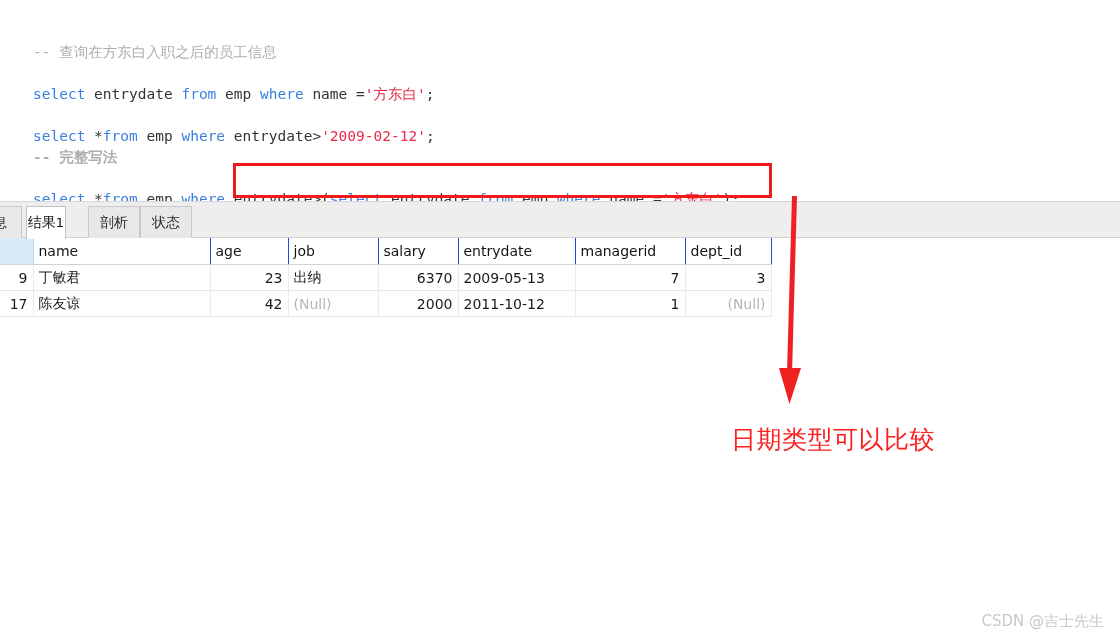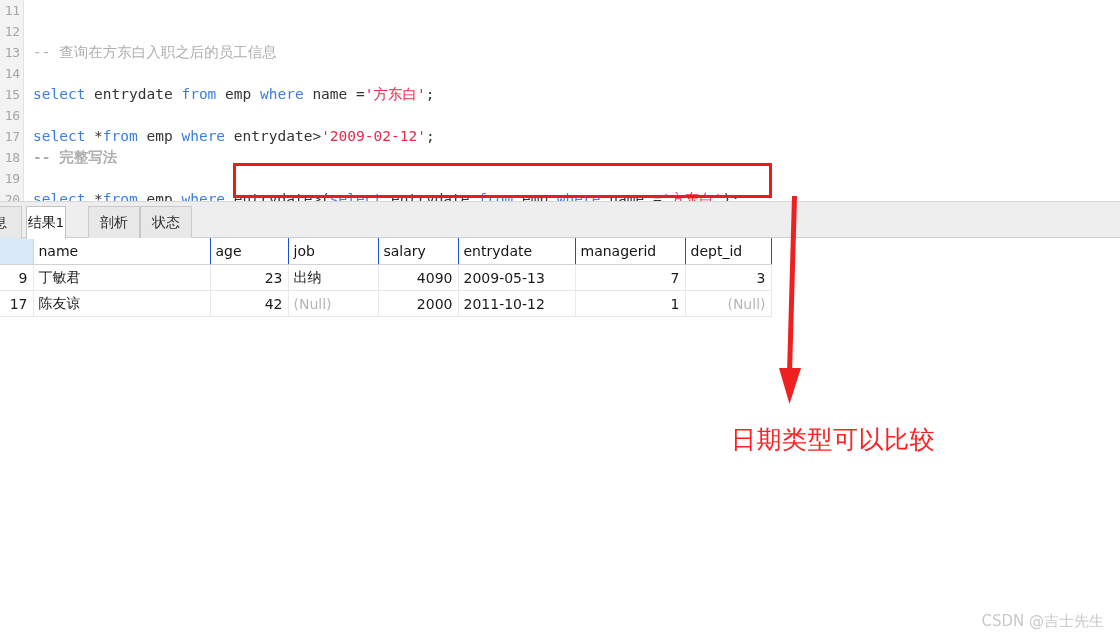--- a/index.html
+++ b/index.html
@@ -183,32 +183,20 @@
     font-family: "DejaVu Sans", "Liberation Sans", sans-serif;
     font-size: 15px;
     color: #c9c9c9;
     white-space: nowrap;
   }
 </style>
 </head>
 <body>
 
 <div id="editor">
-  <div id="gutter">
-      <div class="gutter-num" style="top: 0px;">11</div>
-      <div class="gutter-num" style="top: 21px;">12</div>
-      <div class="gutter-num" style="top: 42px;">13</div>
-      <div class="gutter-num" style="top: 63px;">14</div>
-      <div class="gutter-num" style="top: 84px;">15</div>
-      <div class="gutter-num" style="top: 105px;">16</div>
-      <div class="gutter-num" style="top: 126px;">17</div>
-      <div class="gutter-num" style="top: 147px;">18</div>
-      <div class="gutter-num" style="top: 168px;">19</div>
-      <div class="gutter-num" style="top: 189px;">20</div>
-    </div>
   <div id="code-area">
       <div class="code-line" style="top: 0px;"></div>
       <div class="code-line" style="top: 21px;"></div>
       <div class="code-line" style="top: 42px;"><span class="cmt">-- </span><span class="cmt cjk">查询在方东白入职之后的员工信息</span></div>
       <div class="code-line" style="top: 63px;"></div>
       <div class="code-line" style="top: 84px;"><span class="kw">select</span><span class="plain"> entrydate </span><span class="kw">from</span><span class="plain"> emp </span><span class="kw">where</span><span class="plain"> name =</span><span class="str">'</span><span class="str cjk">方东白</span><span class="str">'</span><span class="plain">;</span></div>
       <div class="code-line" style="top: 105px;"></div>
       <div class="code-line" style="top: 126px;"><span class="kw">select</span><span class="plain"> *</span><span class="kw">from</span><span class="plain"> emp </span><span class="kw">where</span><span class="plain"> entrydate&gt;</span><span class="str">'2009-02-12'</span><span class="plain">;</span></div>
       <div class="code-line" style="top: 147px; font-weight: bold;"><span class="cmt">-- </span><span class="cmt cjk">完整写法</span></div>
       <div class="code-line" style="top: 168px;"></div>
@@ -255,21 +243,21 @@
         <th>managerid</th>
         <th>dept_id</th>
       </tr>
     </thead>
     <tbody id="grid-body">
         <tr>
           <td class="num">9</td>
           <td class="">丁敏君</td>
           <td class="num">23</td>
           <td class="">出纳</td>
-          <td class="num">4090</td>
+          <td class="num">6370</td>
           <td class="">2009-05-13</td>
           <td class="num">7</td>
           <td class="num">3</td>
         </tr>
         <tr>
           <td class="num">17</td>
           <td class="">陈友谅</td>
           <td class="num">42</td>
           <td class="nullv left">(Null)</td>
           <td class="num">2000</td>

